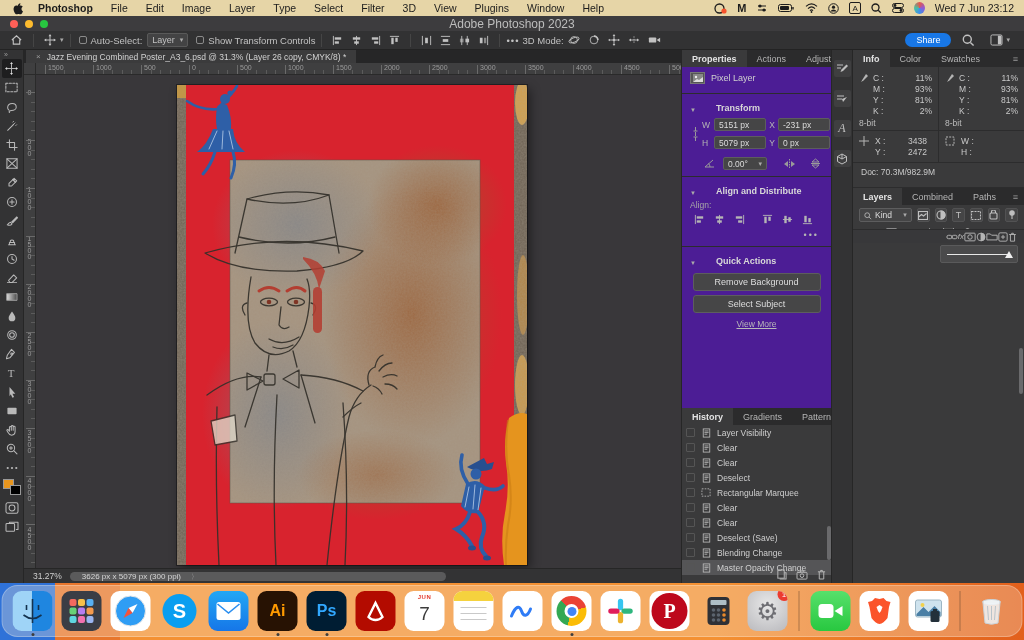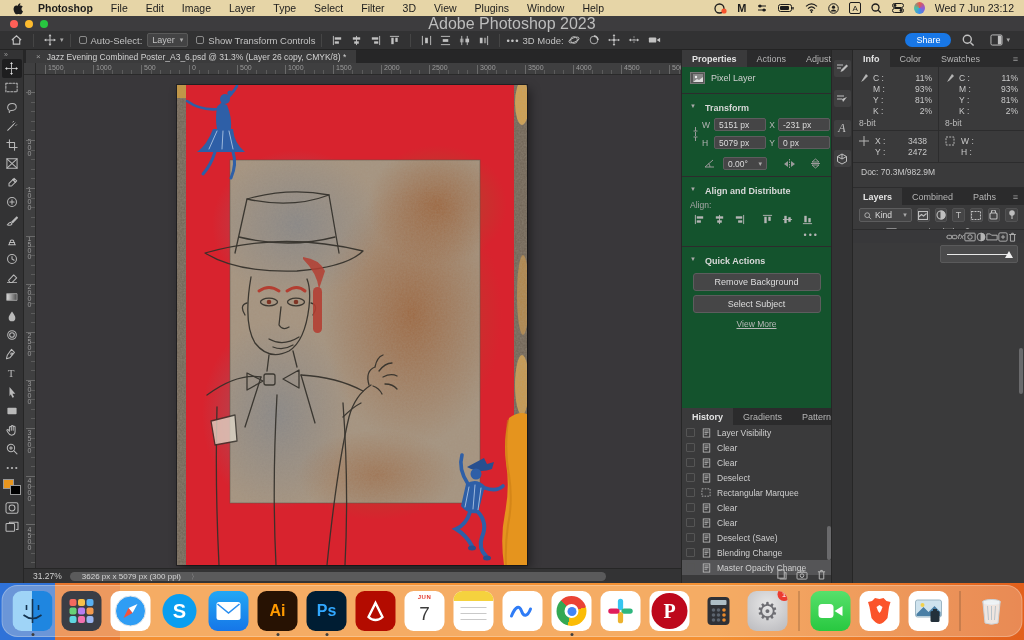--- a/index.html
+++ b/index.html
@@ -18,21 +18,21 @@
   #apple-logo{padding:0 6px 0 12px;display:flex;align-items:center}
   #menu-right{margin-left:auto;display:flex;align-items:center;gap:10px;padding-right:10px}
   #menu-right .sico{display:flex;align-items:center;justify-content:center;height:12px}
   #clock{font-size:10.5px;white-space:nowrap}
   .abox{border:1px solid #1c1c1c;border-radius:2px;font-size:8px;padding:0 2px;line-height:9px}
   .siri-ball{width:11px;height:11px;border-radius:50%;background:conic-gradient(#e4574d,#8e5bd8,#3f8fe8,#49c3a2,#e4574d)}
   
   #titlebar{position:absolute;left:0;top:16px;width:1024px;height:15px;background:#3d3c3e;display:flex;align-items:center;z-index:55}
   .tl{width:8px;height:8px;border-radius:50%;margin-left:7px}
   .tl.r{background:#ff5f57;margin-left:10px}.tl.y{background:#febc2e}.tl.g{background:#28c840}
-  #win-title{position:absolute;left:0;right:0;text-align:center;font-size:16px;color:#bdbdbd}
+  #win-title{position:absolute;left:0;right:0;text-align:center;font-size:12px;color:#bdbdbd}
   #optionsbar{position:absolute;left:0;top:31px;width:1024px;height:19px;background:#323233;border-bottom:1px solid #232323;
     display:flex;align-items:center;color:#c2c2c2;font-size:9.5px;z-index:54}
   .ob-sep{width:1px;height:13px;background:#454545;margin:0 6px}
   .ob-ic{display:flex;align-items:center;justify-content:center;padding:0 4px;height:100%}
   .chk{width:8px;height:8px;border:1px solid #8a8a8a;border-radius:2px;margin:0 4px 0 2px}
   .dd{background:#434344;border:1px solid #595959;border-radius:2px;padding:1px 4px;display:flex;align-items:center;gap:5px;font-size:9px}
   .caret{font-size:7px;color:#aaa}
   #share-btn{background:#1877e6;color:#fff;border-radius:9px;font-size:9px;padding:2px 11px;margin-left:4px}
   #ob-right{margin-left:auto;display:flex;align-items:center;gap:7px;padding-right:10px}
   
@@ -62,34 +62,34 @@
   #ruler-v::before{content:"";position:absolute;top:17px;right:0;height:100%;width:4px;
     background:repeating-linear-gradient(180deg,#5b5b5b 0 1px,transparent 1px 9.6px)}
   #ruler-v::after{content:"";position:absolute;top:17px;right:0;height:100%;width:9px;
     background:repeating-linear-gradient(180deg,#6a6a6a 0 1px,transparent 1px 48px)}
   .rv-lab{position:absolute;left:2px;font-size:7px;color:#9b9b9b;writing-mode:vertical-rl;text-orientation:upright;letter-spacing:-1px}
   #canvas-area{position:absolute;left:36px;top:75px;width:645px;height:493px;background:#39373a;z-index:30}
   #poster{position:absolute;left:141px;top:10px;width:350px;height:480px;box-shadow:0 0 0 1px rgba(0,0,0,.35),3px 4px 10px rgba(0,0,0,.45)}
   
   #statusbar{position:absolute;left:24px;top:568px;width:657px;height:15px;background:#333334;display:flex;align-items:center;z-index:42;border-top:1px solid #262626}
   #zoom-pct{font-size:8.5px;color:#cfcfcf;padding:0 8px 0 9px}
-  #doc-pill{height:9px;width:536px;background:#5a5a5b;border-radius:5px;display:flex;align-items:flex-start;gap:10px;padding:0 12px}
+  #doc-pill{height:9px;width:376px;background:#5a5a5b;border-radius:5px;display:flex;align-items:flex-start;gap:10px;padding:0 12px}
   #doc-pill span{font-size:8px;color:#d6d6d6;white-space:nowrap}
   #doc-pill .chev{color:#bdbdbd;font-size:7px}
   
   .ptabs{display:flex;align-items:stretch;height:17px;background:#2b2b2c;font-size:9px;color:#b5b5b5}
   .ptab{display:flex;align-items:center;padding:0 10px;white-space:nowrap}
   .ptab.on{background:#3a3a3b;color:#e4e4e4;font-weight:bold}
   .pmenu{margin-left:auto;color:#9a9a9a;font-size:9px;padding:0 6px;display:flex;align-items:center}
-  #col1{position:absolute;left:681px;top:50px;width:150px;height:533px;background:#14532d;border-left:1px solid #262626;z-index:45}
+  #col1{position:absolute;left:681px;top:50px;width:150px;height:533px;background:#4c1d95;border-left:1px solid #262626;z-index:45}
   #strip{position:absolute;left:831px;top:50px;width:21px;height:533px;background:#333334;border-left:1px solid #262626;z-index:45;
     display:flex;flex-direction:column;align-items:center;padding-top:10px;gap:13px}
   .strip-ic{width:17px;height:17px;display:flex;align-items:center;justify-content:center;color:#c0c0c0;background:#3f3f40;border-radius:2px}
   #col2{position:absolute;left:852px;top:50px;width:172px;height:533px;background:#3a3a3b;border-left:1px solid #262626;z-index:45}
-  .sec-h{display:flex;align-items:flex-start;gap:9px;font-size:9px;color:#d8d8d8;font-weight:bold;padding:5px 8px 3px 8px}
+  .sec-h{display:flex;align-items:flex-end;gap:20px;font-size:9px;color:#d8d8d8;font-weight:bold;padding:5px 8px 3px 8px}
   .sec-h .tri{font-size:6px;color:#aaa}
   .divider{height:1px;background:#2c2c2d;margin:4px 0}
   .fld{background:#454546;border:1px solid #5d5d5e;border-radius:2px;color:#dcdcdc;font-size:8.5px;height:13px;display:flex;align-items:center;padding:0 4px}
   
   #pixel-row{display:flex;align-items:center;gap:6px;padding:5px 8px;font-size:9px;color:#cfcfcf}
   #pixel-thumb{width:15px;height:12px;background:#555;border:1px solid #777;display:flex;align-items:center;justify-content:center}
   .tr-grid{display:grid;grid-template-columns:10px 12px 52px 12px 52px;align-items:center;row-gap:5px;padding:2px 8px 2px 10px;font-size:8.5px;color:#b5b5b5}
   .ang-row{display:flex;align-items:center;gap:8px;padding:6px 10px 2px 22px;font-size:8.5px;color:#b5b5b5}
   .align-row{display:flex;align-items:center;gap:9px;padding:3px 12px}
   .align-row svg{stroke:#b5b5b5;fill:#b5b5b5;stroke-width:0}

